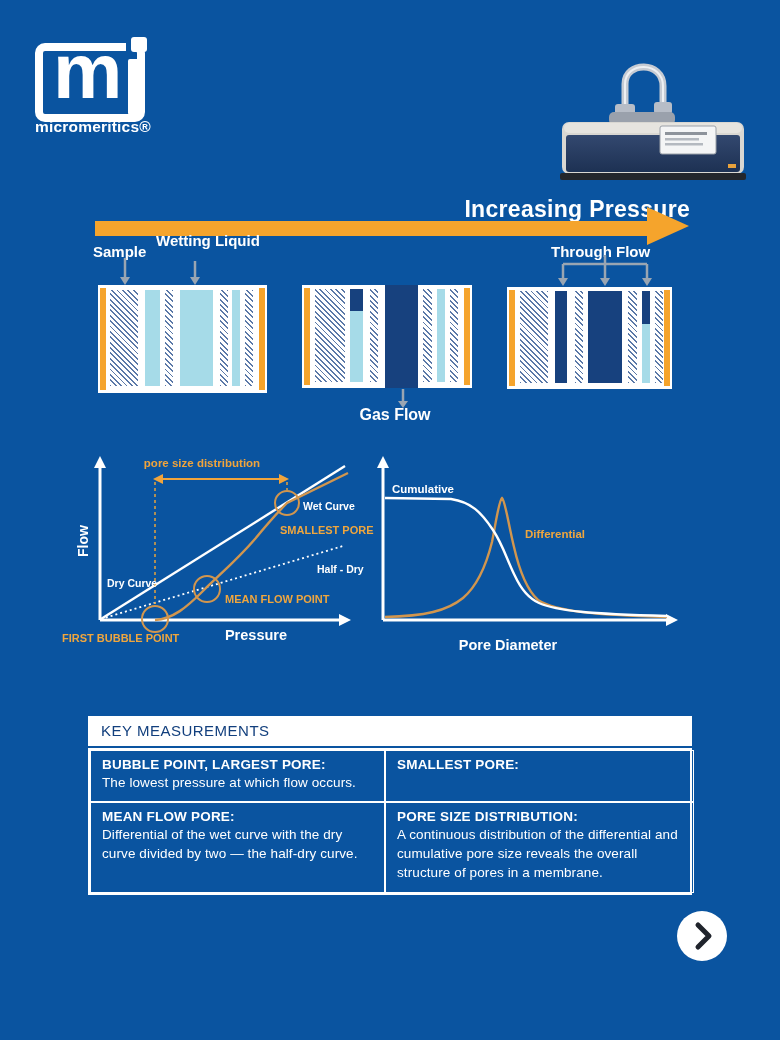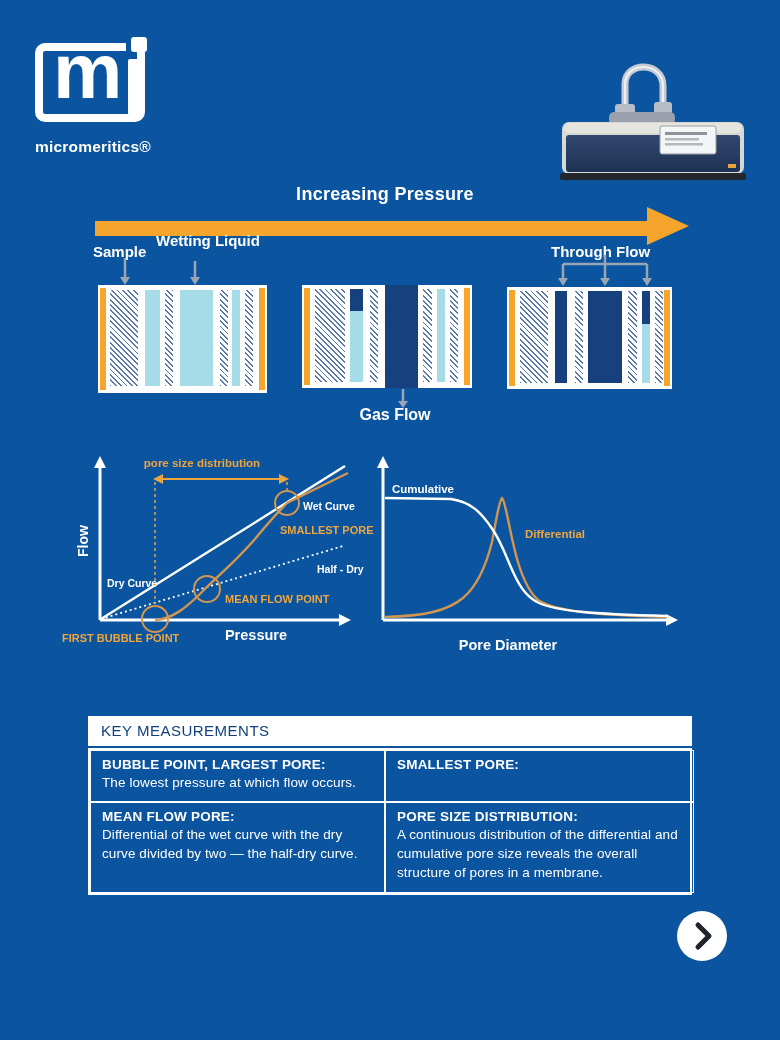--- a/index.html
+++ b/index.html
@@ -8,26 +8,26 @@
   .abs{position:absolute;}
 
   
   .logo-frame{position:absolute;left:35px;top:43px;width:110px;height:79px;
               border:8px solid #fff;border-radius:10px;box-sizing:border-box;}
   .logo-gap{position:absolute;left:83px;top:-8px;width:27px;height:8px;background:#0A54A0;}
   .logo-m{position:absolute;left:10px;top:-26px;font-size:78px;font-weight:bold;color:#fff;
           letter-spacing:-2px;line-height:1.2;}
   .logo-stem{position:absolute;left:85px;top:8px;width:11px;height:56px;background:#fff;border-radius:2px;}
   .logo-dot{position:absolute;left:88px;top:-14px;width:16px;height:15px;background:#fff;border-radius:3px;}
-  .logo-name{position:absolute;left:35px;top:138px;width:120px;font-size:15.5px;font-weight:bold;
+  .logo-name{position:absolute;left:35px;top:118px;width:120px;font-size:15.5px;font-weight:bold;
              letter-spacing:0.2px;color:#fff;}
 
   
-  .hero-title{position:absolute;left:80px;top:184px;width:610px;text-align:center;
-              font-size:18px;font-weight:bold;letter-spacing:0.3px;}
+  .hero-title{position:absolute;left:80px;top:196px;width:610px;text-align:right;
+              font-size:23px;font-weight:bold;letter-spacing:0.3px;}
   .diagram-label{position:absolute;font-size:15px;font-weight:bold;color:#fff;white-space:nowrap;}
 
   
   .panel{position:absolute;background:#fff;}
   .col{position:absolute;}
   .col.orange{background:#F5A42C;}
   .col.cyan{background:#A6DBE8;}
   .col.dark{background:#17417E;}
   .col.hatch{background:repeating-linear-gradient(45deg,#5b79a8 0,#5b79a8 1.3px,#ffffff 1.3px,#ffffff 3.8px);}
   .partial-dark{position:absolute;left:0;top:0;width:100%;background:#17417E;}

